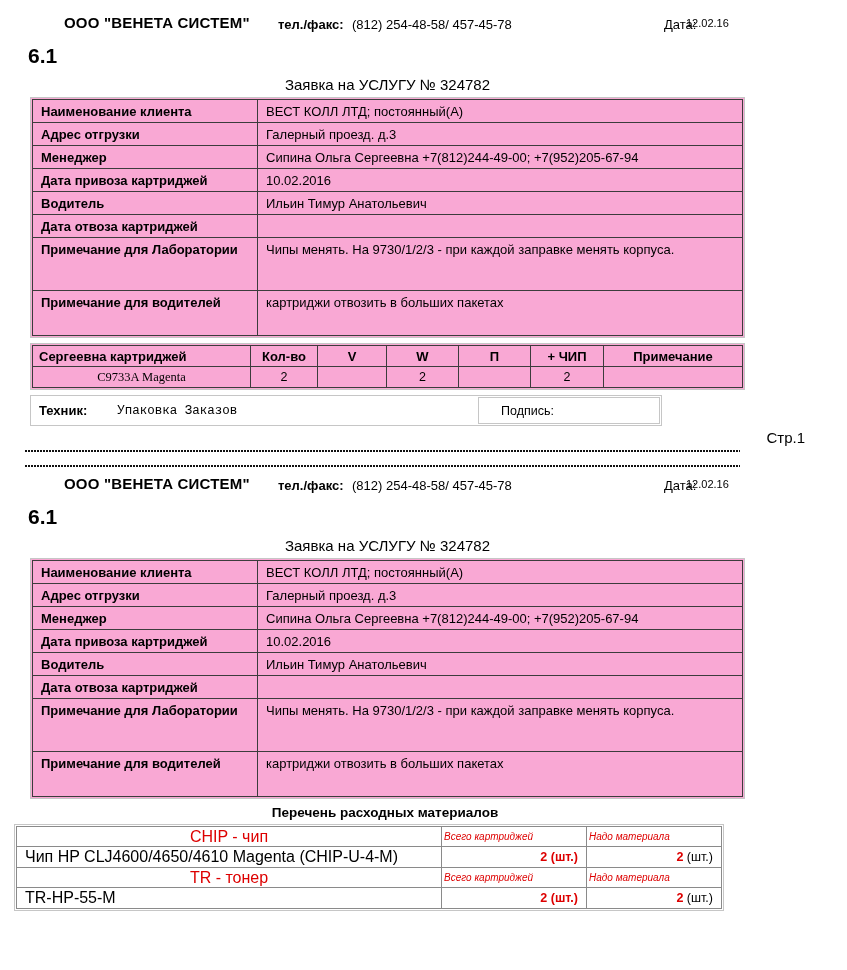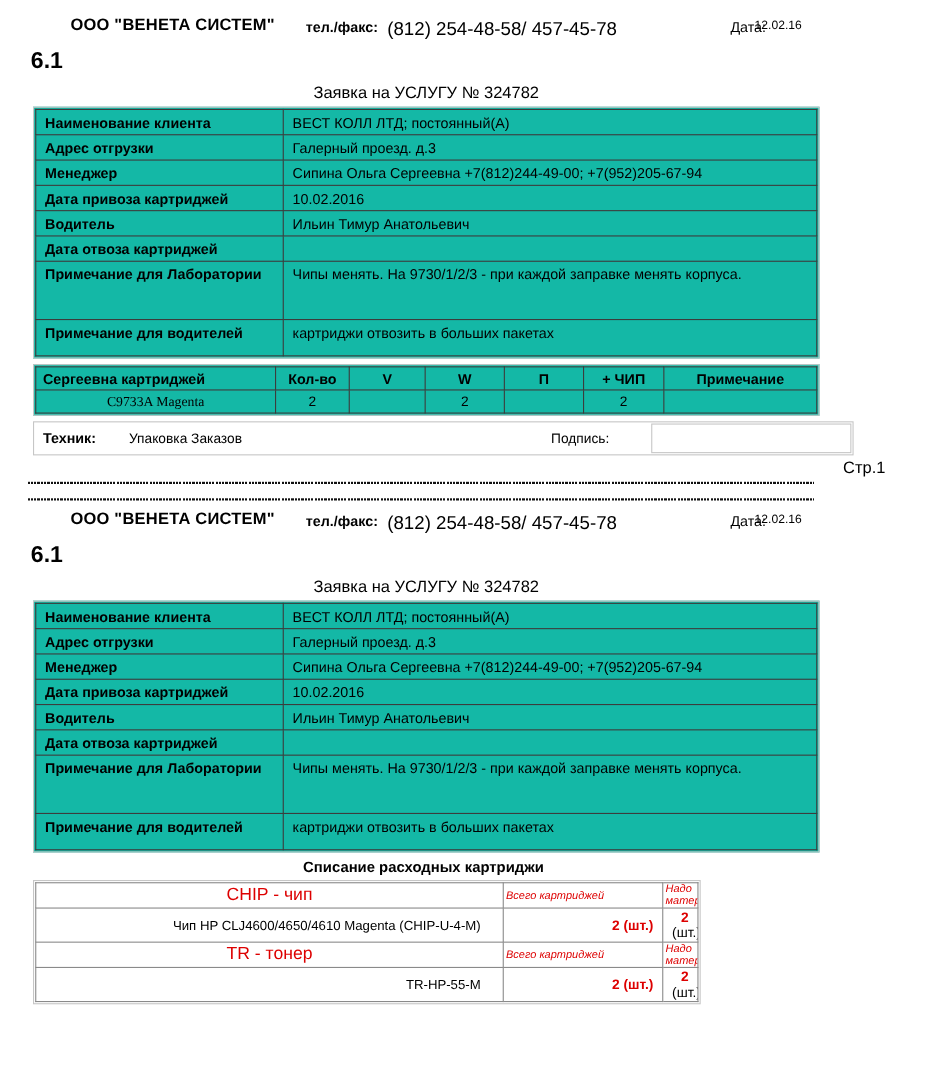--- a/index.html
+++ b/index.html
@@ -14,75 +14,75 @@
   }
 
   .page { position: relative; }
   .page-1 { padding-top: 14px; }
   .page-2 { padding-top: 8px; }
 
   
   .doc-header { position: relative; height: 22px; }
   .company   { position: absolute; left: 64px;  top: 0;   font-size: 15px; font-weight: 700; letter-spacing: 0.2px; }
   .phone-lbl { position: absolute; left: 278px; top: 3px; font-size: 13px; font-weight: 700; }
-  .phone-val { position: absolute; left: 352px; top: 3px; font-size: 17px; }
+  .phone-val { position: absolute; left: 352px; top: 3px; font-size: 13px; }
   .date-lbl  { position: absolute; left: 664px; top: 3px; font-size: 13px; font-weight: 400; }
   .date-val  { position: absolute; left: 686px; top: 3px; font-size: 11px; }
 
   .section-number { margin: 8px 0 0 28px; font-size: 21px; font-weight: 700; height: 28px; }
   .doc-title { width: 715px; margin: 4px 0 4px 30px; text-align: center; font-size: 15px; font-weight: 400; }
 
   
-  .tbl-wrap { width: 715px; margin-left: 30px; border: 1px solid #c6c6c6; background: #14b8a6; padding: 1px; }
+  .tbl-wrap { width: 715px; margin-left: 30px; border: 1px solid #c6c6c6; background: #f9a8d4; padding: 1px; }
   table { border-collapse: collapse; width: 100%; table-layout: fixed; }
   td, th { border: 1px solid #3c3c3c; overflow: hidden; }
 
   
   .info-table td { font-size: 13px; padding: 2px 8px; vertical-align: middle; }
   .info-table td.lbl { font-weight: 700; font-size: 13px; }
   .info-table tr.r-norm { height: 23px; }
   .info-table tr.r-lab  { height: 53px; }
-  .info-table tr.r-drv  { height: 33px; }
+  .info-table tr.r-drv  { height: 45px; }
   .info-table tr.r-lab td, .info-table tr.r-drv td { vertical-align: top; padding-top: 4px; }
 
   
   .cart-wrap { margin-top: 5px; }
   .cart-table th { font-size: 13px; font-weight: 700; height: 21px; text-align: center; padding: 1px 6px; }
   .cart-table th.first { text-align: left; }
   .cart-table td { font-size: 12.5px; height: 21px; text-align: center; padding: 1px 6px; }
   .cart-table td.first { text-align: center; font-family: Liberation Serif, serif; }
 
   
   .totals-wrap { margin-top: 5px; }
   .totals-table td { font-size: 12.5px; height: 22px; text-align: center; padding: 1px 6px; }
   .totals-table td.first { font-weight: 700; font-size: 13px; }
 
   
-  .tech-strip { width: 746px; margin: 5px 0 0 30px; border: 1px solid #c6c6c6; height: 31px;
+  .tech-strip { width: 632px; margin: 5px 0 0 30px; border: 1px solid #c6c6c6; height: 31px;
                 position: relative; display: flex; align-items: center; }
   .tech-lbl { font-size: 13px; font-weight: 700; margin-left: 8px; }
-  .tech-val { font-size: 12.5px; margin-left: 30px; }
+  .tech-val { font-size: 12.5px; margin-left: 30px; font-family: Liberation Mono, monospace; }
   .sign-lbl { position: absolute; left: 470px; top: 8px; font-size: 12.5px; }
   .sign-box { position: absolute; right: 1px; top: 1px; width: 182px; height: 27px; border: 1px solid #c6c6c6; }
 
   .page-label { width: 805px; text-align: right; font-size: 15px; margin-top: 3px; }
 
   
   .separator { margin-top: 4px; }
   .dotline { height: 2px; width: 715px; margin-left: 25px;
              background: repeating-linear-gradient(90deg, #111 0 2px, transparent 2px 3px); }
   .dotline + .dotline { margin-top: 13px; }
 
   
   .writeoff-title { width: 710px; margin: 6px 0 4px 30px; text-align: center; font-size: 13.5px; font-weight: 700; }
-  .wo-wrap { width: 607px; margin-left: 30px; border: 1px solid #c6c6c6; background: #fff; padding: 1px; }
+  .wo-wrap { width: 710px; margin-left: 14px; border: 1px solid #c6c6c6; background: #fff; padding: 1px; }
   .wo-table td { border: 1px solid #8a8a8a; }
   .wo-table .grp-name { text-align: center; font-size: 16px; height: 20px; padding: 0 4px; }
   .wo-table .grp-col  { text-align: left; font-size: 10px; padding: 0 2px; font-style: italic; }
-  .wo-table .item     { font-size: 12px; text-align: right; padding: 1px 20px; height: 19px; }
+  .wo-table .item     { font-size: 16px; text-align: left; padding: 1px 8px; height: 19px; }
   .wo-table .qty      { font-size: 12.5px; text-align: right; padding: 1px 8px; font-weight: 700; }
   .wo-table .need     { font-size: 12.5px; text-align: right; padding: 1px 8px; }
   .red  { color: #dd0000; }
   .need .num { color: #dd0000; font-weight: 700; }
   .need .unit { color: #000; font-weight: 400; }
 </style>
 </head>
 <body>
 
 <div class="page page-1">
@@ -240,21 +240,21 @@
         <td>Чипы менять. На 9730/1/2/3 - при каждой заправке менять корпуса.</td>
       </tr>
       <tr class="r-drv">
         <td class="lbl">Примечание для водителей</td>
         <td>картриджи отвозить в больших пакетах</td>
       </tr>
     </tbody>
       </table>
   </div>
 
-  <div class="writeoff-title">Списание расходных картриджи</div>
+  <div class="writeoff-title">Перечень расходных материалов</div>
 
   <div class="wo-wrap">
     <table class="wo-table">
       <colgroup>
           <col style="width:425px">
           <col style="width:145px">
           <col>
         </colgroup>
       <tbody>
           <tr>

